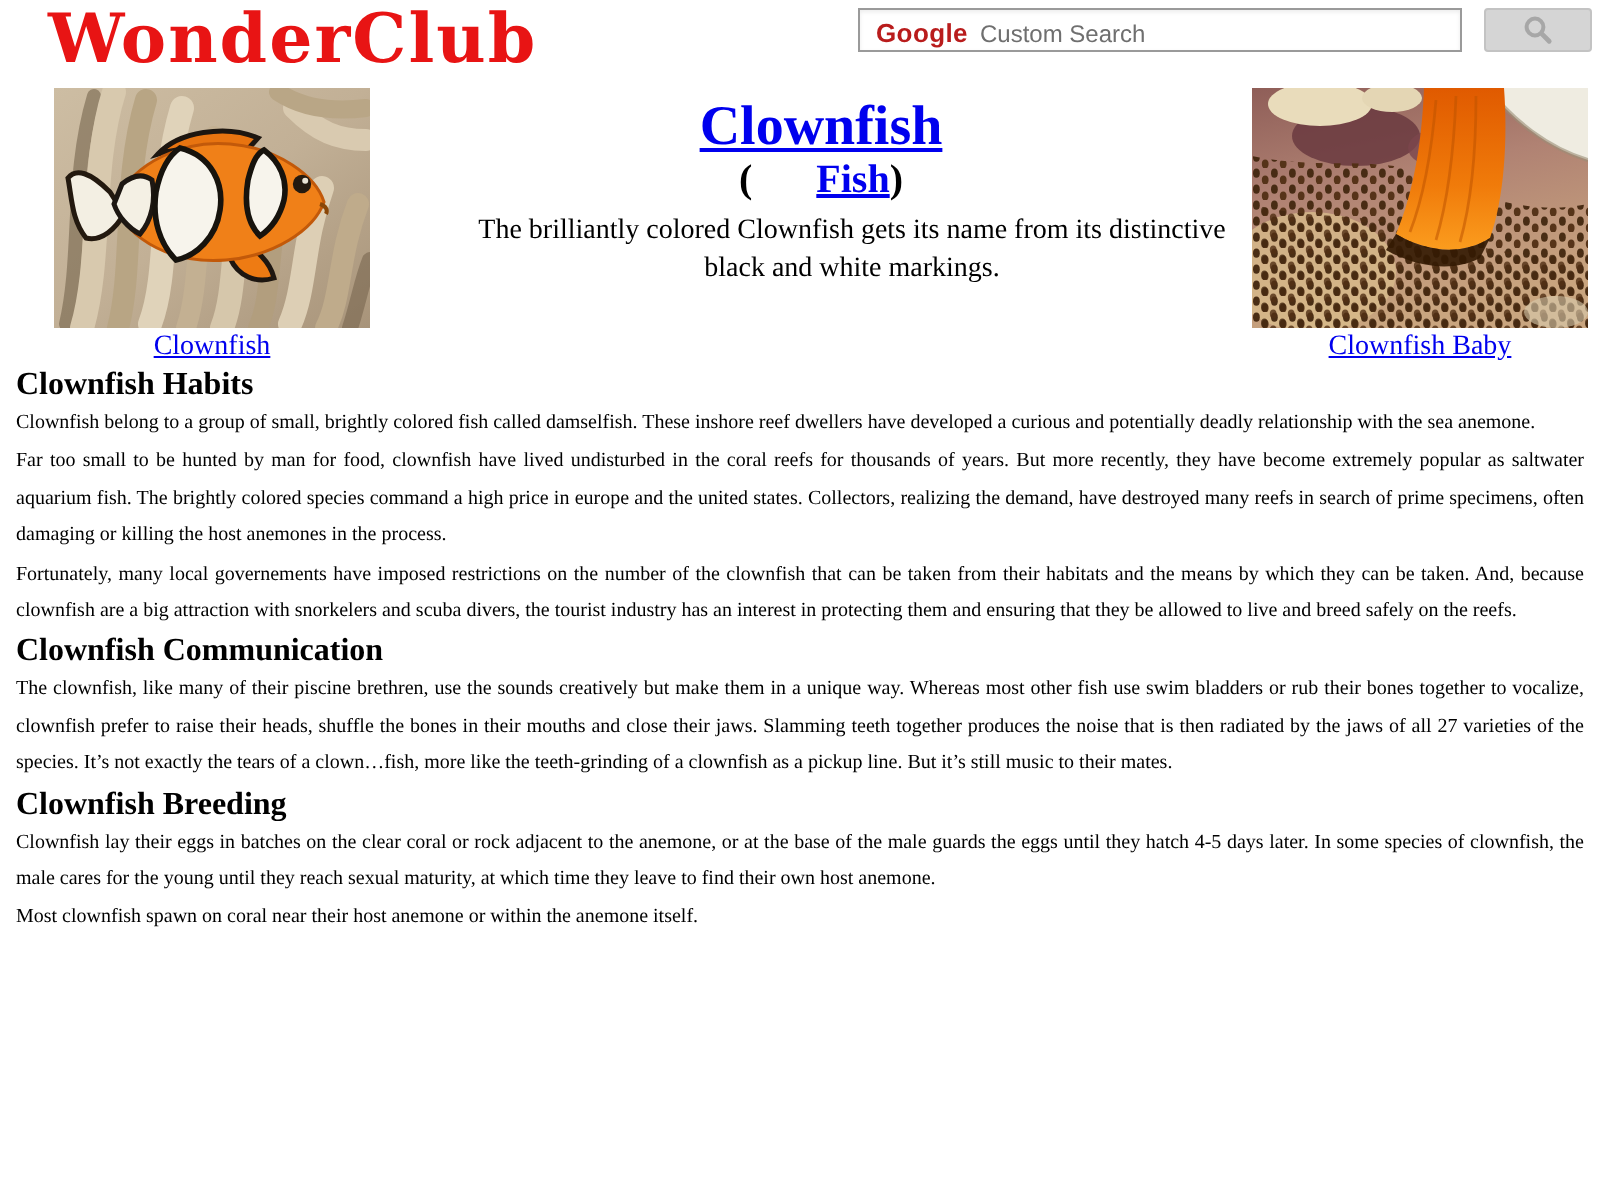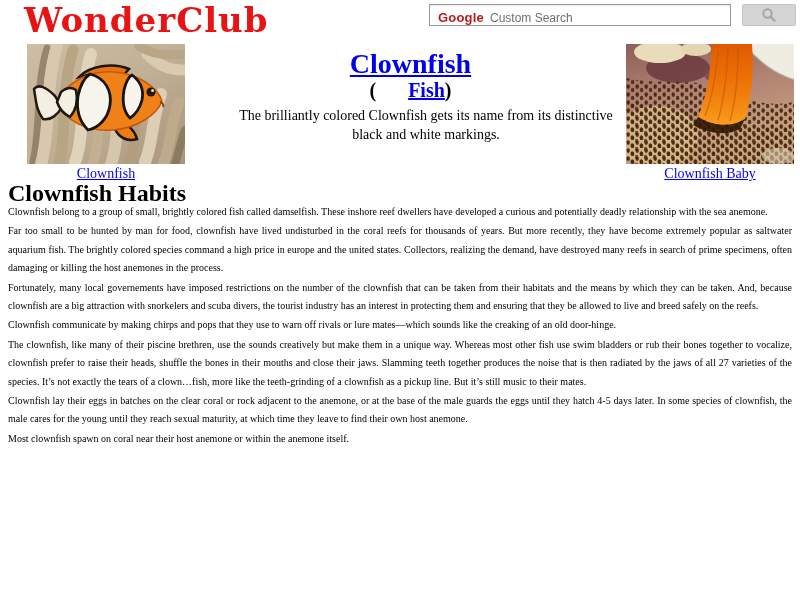--- a/index.html
+++ b/index.html
@@ -46,21 +46,21 @@
 
   .hero-mid { flex:1; padding:0 12px 0 22px; min-width:0; }
   .hero-title { text-align:center; margin:6px 0 0; font-size:28px; line-height:28px; font-weight:bold; }
   .hero-title a { color:#0000ee; }
   .hero-sub { text-align:center; font-size:20px; line-height:22px; font-weight:bold; margin-top:1px; }
   .hero-sub a { color:#0000ee;margin-left:32px; }
   .hero-desc { font-size:14px; line-height:19px; margin-top:5px; text-align:center;margin-left:31px; }
 
   
   main { padding:0 8px; }
-  main h2 { font-size:24px; line-height:20px; margin:1px 0 0; font-weight:bold; }
+  main h2 { font-size:16px; line-height:20px; margin:1px 0 0; font-weight:bold; }
   main p  { font-size:10px; line-height:18.4px; margin:0 0 1px; text-align:justify; }
 </style>
 </head>
 <body>
 
 <header>
   <div class="logo">WonderClub</div>
   <div class="search-area">
     <div class="search-box">
       <input aria-label="search" style="">
@@ -172,22 +172,23 @@
 <main>
 
   <section>
     <h2>Clownfish Habits</h2>
     <p>Clownfish belong to a group of small, brightly colored fish called damselfish. These inshore reef dwellers have developed a curious and potentially deadly relationship with the sea anemone.</p>
     <p>Far too small to be hunted by man for food, clownfish have lived undisturbed in the coral reefs for thousands of years. But more recently, they have become extremely popular as saltwater aquarium fish. The brightly colored species command a high price in europe and the united states. Collectors, realizing the demand, have destroyed many reefs in search of prime specimens, often damaging or killing the host anemones in the process.</p>
     <p>Fortunately, many local governements have imposed restrictions on the number of the clownfish that can be taken from their habitats and the means by which they can be taken. And, because clownfish are a big attraction with snorkelers and scuba divers, the tourist industry has an interest in protecting them and ensuring that they be allowed to live and breed safely on the reefs.</p>
   </section>
 
   <section>
-    <p>Clownfish communicate by making chirps and pops that they use to warn off rivals or lure mates—which sounds like the creaking of an old door-hinge.</p>
+    <h2>Clownfish Communication</h2>
     <p>The clownfish, like many of their piscine brethren, use the sounds creatively but make them in a unique way. Whereas most other fish use swim bladders or rub their bones together to vocalize, clownfish prefer to raise their heads, shuffle the bones in their mouths and close their jaws. Slamming teeth together produces the noise that is then radiated by the jaws of all 27 varieties of the species. It’s not exactly the tears of a clown…fish, more like the teeth-grinding of a clownfish as a pickup line. But it’s still music to their mates.</p>
   </section>
 
   <section>
+    <h2>Clownfish Breeding</h2>
     <p>Clownfish lay their eggs in batches on the clear coral or rock adjacent to the anemone, or at the base of the male guards the eggs until they hatch 4-5 days later. In some species of clownfish, the male cares for the young until they reach sexual maturity, at which time they leave to find their own host anemone.</p>
     <p>Most clownfish spawn on coral near their host anemone or within the anemone itself.</p>
   </section>
 
 </main>
 
 </body></html>

